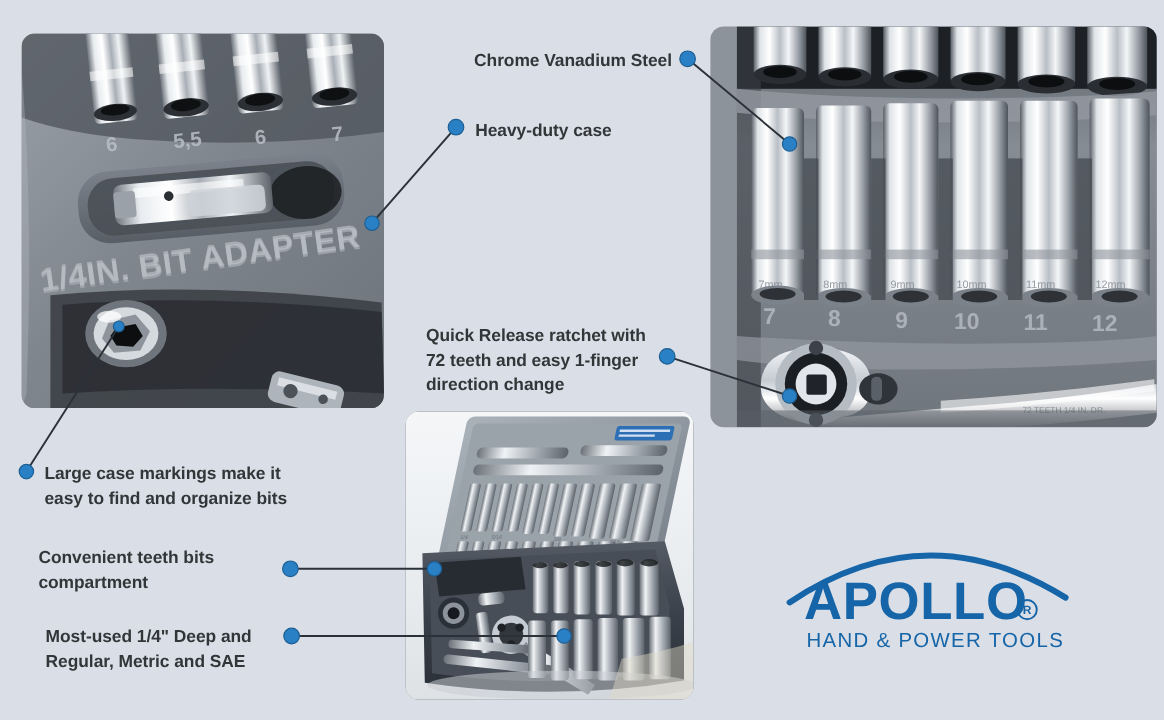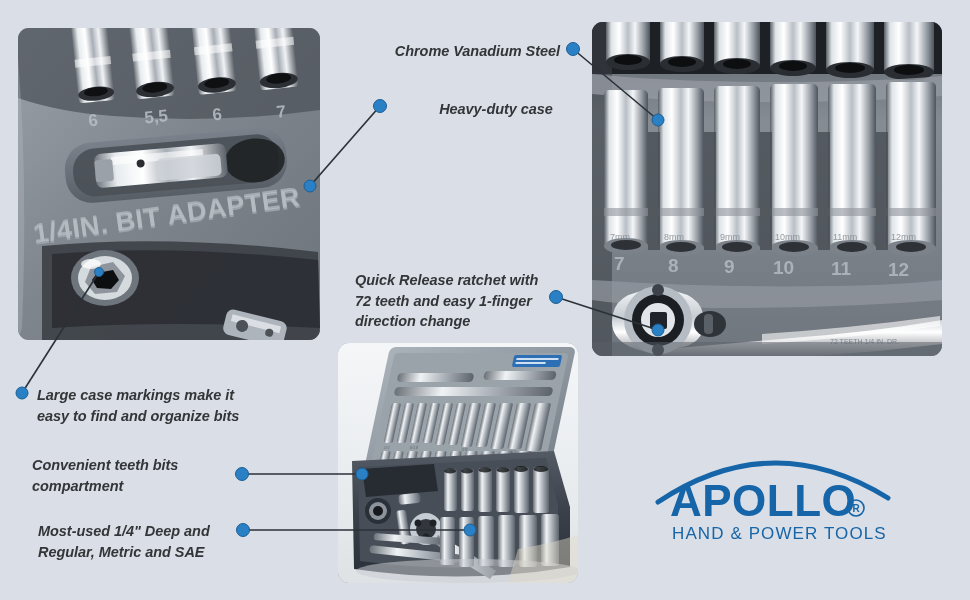--- a/index.html
+++ b/index.html
@@ -27,21 +27,20 @@
 
   
   .callout {
     position: absolute;
     color: #333638;
     font-size: 14.5px;
     font-weight: bold;
     line-height: 1.43;
     letter-spacing: -0.05px;
     white-space: pre-line;
-    font-style: italic;
   }
   .callout.right { text-align: right; }
 
   
   #connectors {
     position: absolute;
     left: 0; top: 0;
     width: 970px; height: 600px;
     pointer-events: none;
   }
@@ -156,21 +155,21 @@
         <rect x="0" y="0" width="62" height="26" rx="7" fill="#aeb4bb"></rect>
         <rect x="6" y="5" width="50" height="7" fill="#e6eaee" opacity="0.8"></rect>
         <circle cx="18" cy="14" r="6" fill="#4d5259"></circle>
         <circle cx="46" cy="14" r="4" fill="#4d5259"></circle>
       </g>
 
       <path d="M0 30 Q10 150 4 300 L0 312 Z" fill="#b6bcc3" opacity="0.35"></path>
     </svg>
   </div>
 
-  <div class="photo" id="photo-deep-sockets" style="left:592px; top:22px; width:350px; height:334px;">
+  <div class="photo" id="photo-deep-sockets" style="left:592px; top:22px; width:350px; height:334px;padding-left:22px;">
     <svg viewBox="0 0 350 334" preserveAspectRatio="none">
       <defs>
         <linearGradient id="trayBg2" x1="0" y1="0" x2="0" y2="1">
           <stop offset="0" stop-color="#5e646c"></stop>
           <stop offset="0.3" stop-color="#868c94"></stop>
           <stop offset="1" stop-color="#70767e"></stop>
         </linearGradient>
         <linearGradient id="chrome2" x1="0" y1="0" x2="1" y2="0">
           <stop offset="0" stop-color="#585e66"></stop>
           <stop offset="0.12" stop-color="#dfe4e8"></stop>
@@ -470,21 +469,21 @@
       <circle cx="99" cy="272" r="4.5"></circle>
       <circle cx="242" cy="474" r="6.5"></circle>
       <circle cx="362" cy="474" r="6"></circle>
       <circle cx="243" cy="530" r="6.5"></circle>
       <circle cx="470" cy="530" r="6"></circle>
     </g>
   </svg>
 
   <div class="callout right" style="left:388px; top:41px; width:172px;">Chrome Vanadium Steel</div>
 
-  <div class="callout" style="left:396px; top:99px; width:200px;text-align:center;">Heavy-duty case</div>
+  <div class="callout" style="left:396px; top:99px; width:200px;">Heavy-duty case</div>
 
   <div class="callout" style="left:355px; top:270px; width:195px;">Quick Release ratchet with
 72 teeth and easy 1-finger
 direction change</div>
 
   <div class="callout" style="left:37px; top:385px; width:230px;">Large case markings make it
 easy to find and organize bits</div>
 
   <div class="callout" style="left:32px; top:455px; width:200px;">Convenient teeth bits
 compartment</div>

